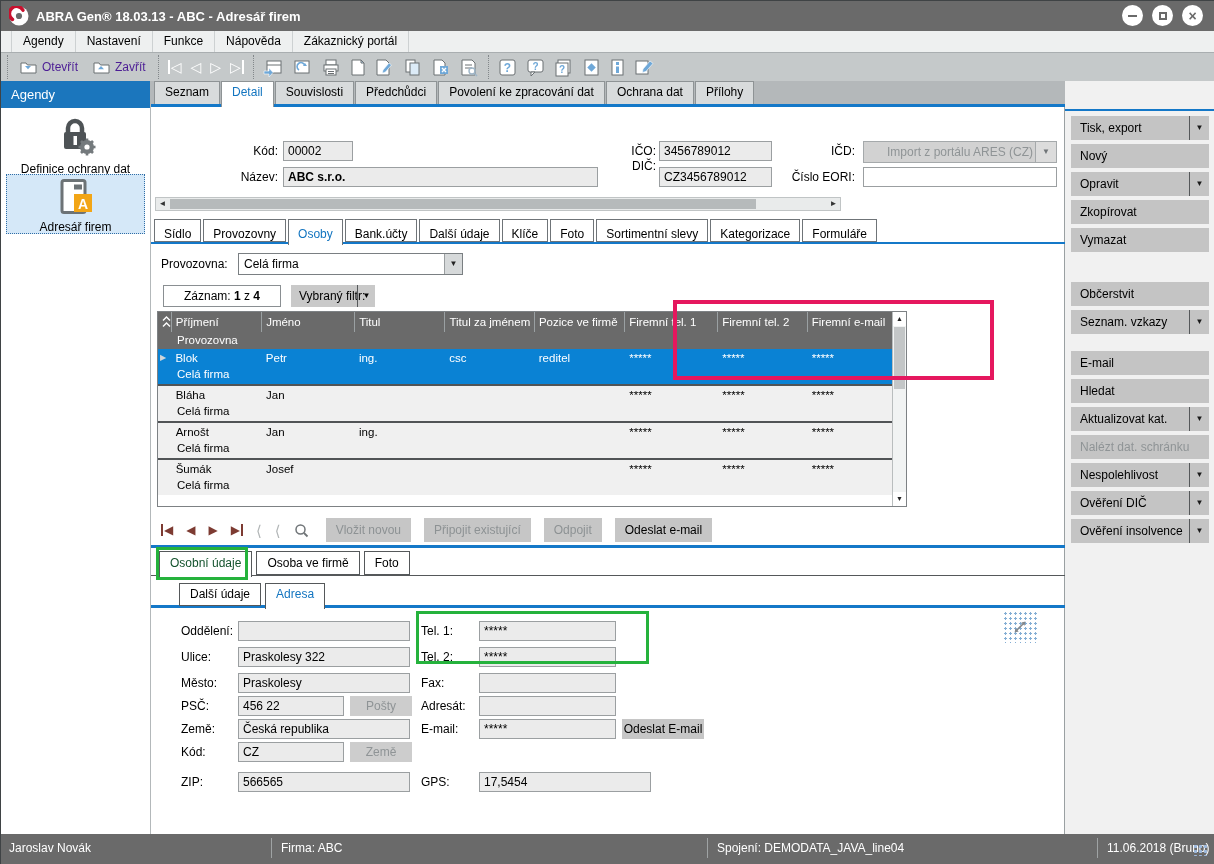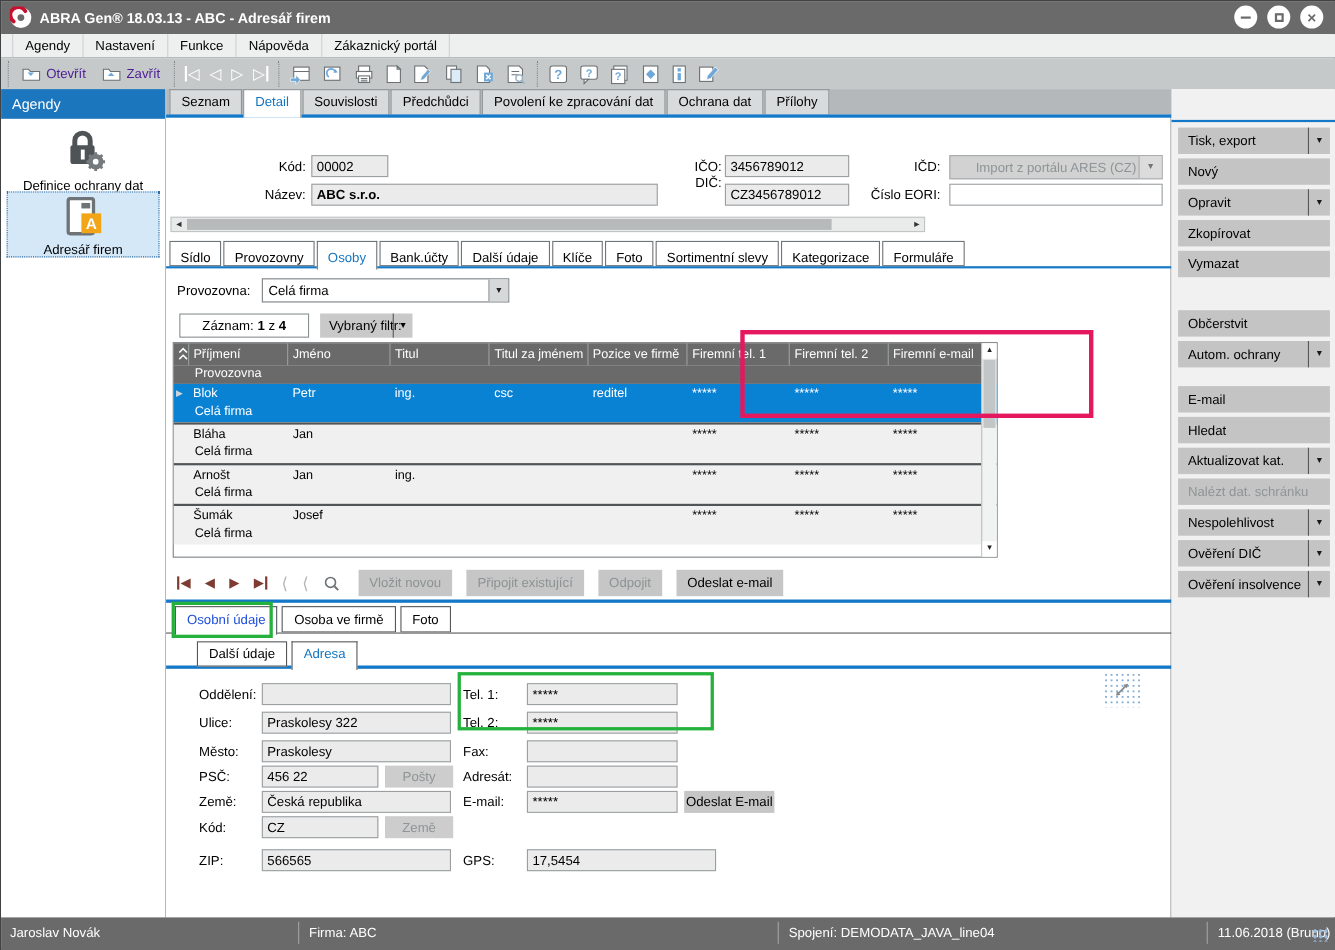--- a/index.html
+++ b/index.html
@@ -89,21 +89,21 @@
   .vs-thumb{position:absolute;left:1px;top:15px;width:11px;height:62px;background:#c3c6c7}
   
   .recnav{position:absolute;left:10px;top:437px;height:24px;display:flex;align-items:center;gap:13px}
   .rn{color:#7d3b32;font-size:12px;line-height:1}
   .rn.gray{color:#b2b6b7;font-size:15px}
   .abtn{height:24px;background:#c6c6c6;padding:0 10px;line-height:24px;white-space:nowrap}
   .abtn.dis{color:#8d9294}
   
   .ptabs{position:absolute;left:8px;top:470px;display:flex}
   .ptab{padding:0 10px;line-height:22px;background:#fff;border:1px solid #55585a;margin-right:4px;height:24px;white-space:nowrap}
-  .ptab.active{color:#1d4ed8;position:relative;z-index:3;height:26px;border-bottom:none}
+  .ptab.active{color:#14532d;position:relative;z-index:3;height:26px;border-bottom:none}
   .pline{position:absolute;left:0;top:494px;width:914px;height:1px;background:#55585a}
   .atabs{position:absolute;left:28px;top:502px;display:flex}
   .atab{padding:0 10px;line-height:21px;background:#fff;border:1px solid #55585a;margin-right:4px;height:23px;white-space:nowrap}
   .atab.active{color:#1375c0;position:relative;z-index:3;height:26px;border-bottom:none}
   .sbtn{position:absolute;height:20px;background:#c6c6c6;text-align:center;line-height:20px}
   .sbtn.dis{color:#8f9496;background:#cdcdcd}
   .rsz{position:absolute;left:852px;top:530px;width:34px;height:32px;background-image:radial-gradient(#84aed4 1.1px,rgba(0,0,0,0) 1.3px);background-size:5px 5px;display:flex;align-items:center;justify-content:center}
   
   .ann{position:absolute;z-index:9;pointer-events:none}
   .ann.red{border:4px solid #e5175e}
@@ -540,21 +540,21 @@
   </div>
 
   <div class="rightpanel">
     <div class="rp-blue"></div>
     <div class="rpbtn" style="top:35px"><span>Tisk, export</span><span class="dd">▼</span></div>
     <div class="rpbtn" style="top:63px"><span>Nový</span></div>
     <div class="rpbtn" style="top:91px"><span>Opravit</span><span class="dd">▼</span></div>
     <div class="rpbtn" style="top:119px"><span>Zkopírovat</span></div>
     <div class="rpbtn" style="top:147px"><span>Vymazat</span></div>
     <div class="rpbtn" style="top:201px"><span>Občerstvit</span></div>
-    <div class="rpbtn" style="top:229px"><span>Autom. ochrany</span><span class="dd">▼</span></div>
+    <div class="rpbtn" style="top:229px"><span>Seznam. vzkazy</span><span class="dd">▼</span></div>
     <div class="rpbtn" style="top:270px"><span>E-mail</span></div>
     <div class="rpbtn" style="top:298px"><span>Hledat</span></div>
     <div class="rpbtn" style="top:326px"><span>Aktualizovat kat.</span><span class="dd">▼</span></div>
     <div class="rpbtn dis" style="top:354px"><span>Nalézt dat. schránku</span></div>
     <div class="rpbtn" style="top:382px"><span>Nespolehlivost</span><span class="dd">▼</span></div>
     <div class="rpbtn" style="top:410px"><span>Ověření DIČ</span><span class="dd">▼</span></div>
     <div class="rpbtn" style="top:438px"><span>Ověření insolvence</span><span class="dd">▼</span></div>
   </div>
 
   <div class="statusbar">

